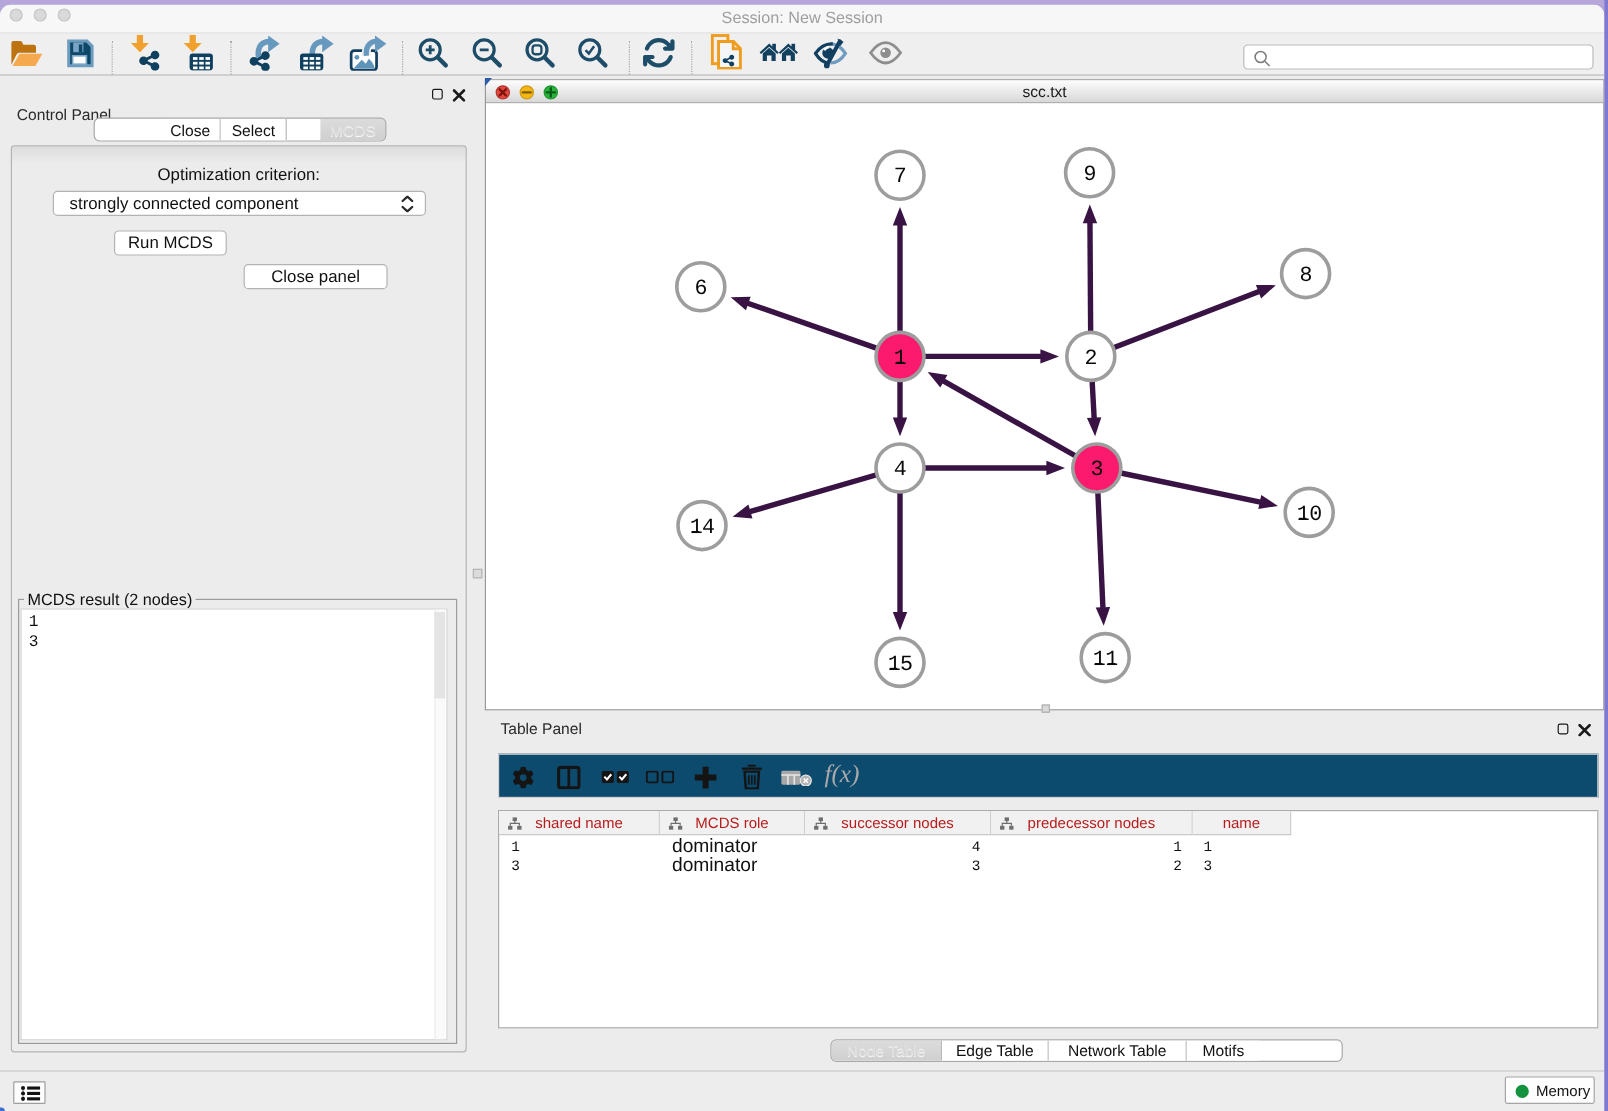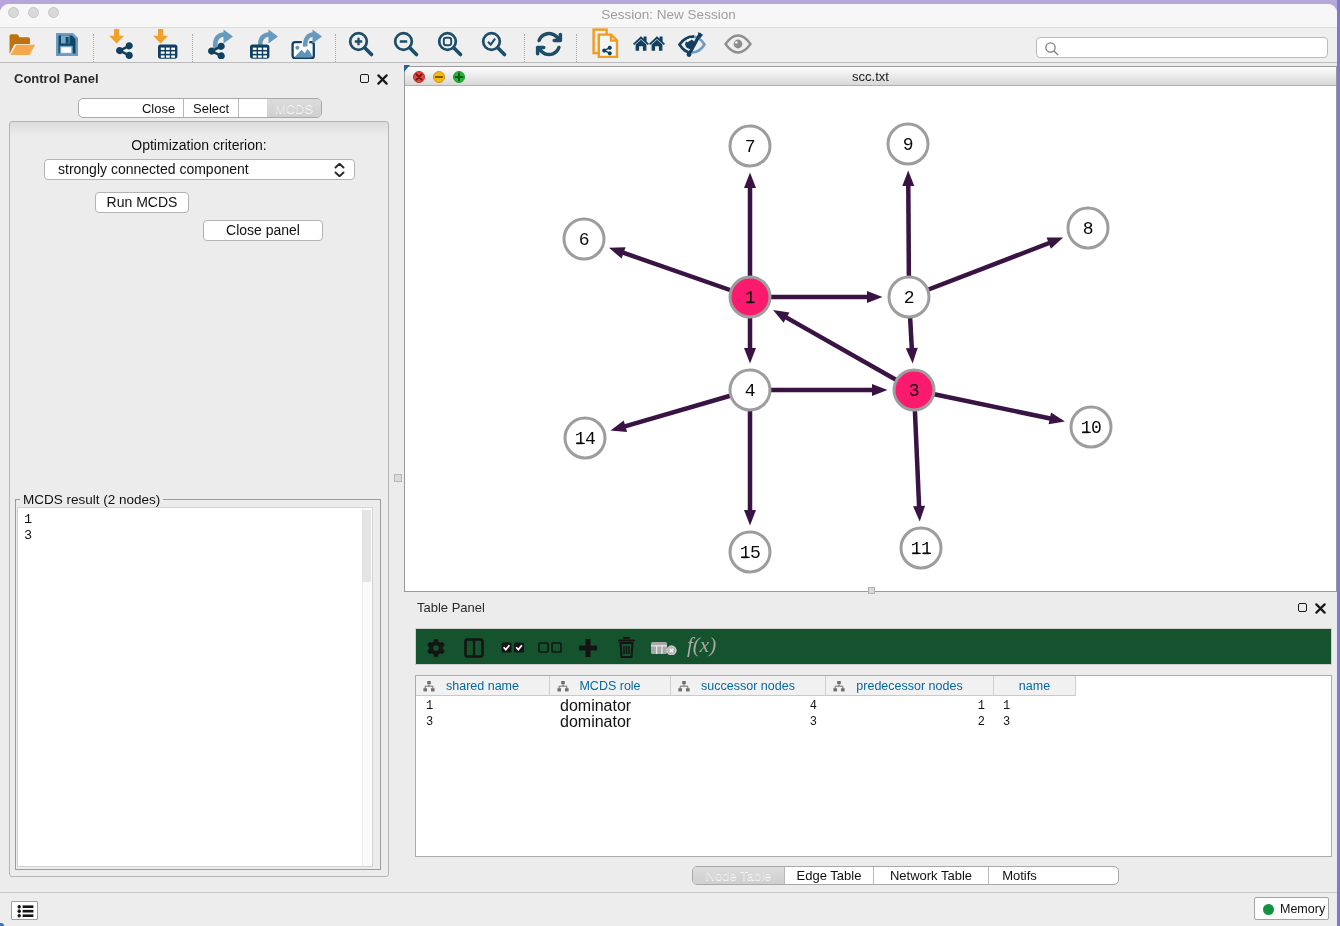--- a/index.html
+++ b/index.html
@@ -24,23 +24,23 @@
 .tabgroup .tab { font-size:13px; line-height:19px; text-align:center; color:#111; border-right:1px solid #b9b9b9; background:#fff; }
 .tabgroup .tab:last-child { border-right:none; }
 .tabgroup .sel { background:linear-gradient(#dcdcdc,#cfcfcf); color:#dadada; text-shadow:0 1px 0 rgba(255,255,255,0.85); }
 #cpanel-body { position:absolute; left:9px; top:117px; width:380px; height:756px; border:1px solid #b5b5b5; border-radius:3px; background:linear-gradient(#dcdcdc 0px, #ececec 14px); }
 .btn { position:absolute; background:#fff; border:1px solid #b3b3b3; border-radius:4px; font-size:14px; color:#111; text-align:center; line-height:19px; height:21px; }
 
 #nframe { position:absolute; left:404px; top:62px; width:933px; height:526px; border:1px solid #9a9a9a; background:#fff; }
 #ntitle { position:absolute; left:0; top:0; width:100%; height:19px; background:linear-gradient(#fdfdfd,#d8d8d8); border-bottom:1px solid #b0b0b0; }
 .wbtn { position:absolute; top:3.5px; width:12px; height:12px; border-radius:50%; }
 
-#tbltoolbar { position:absolute; left:415px; top:624px; width:917px; height:37px; background:#14532d; border:1px solid #cfcfcf; }
+#tbltoolbar { position:absolute; left:415px; top:624px; width:917px; height:37px; background:#0c4a6e; border:1px solid #cfcfcf; }
 #tblarea { position:absolute; left:415px; top:671px; width:917px; height:182px; background:#fff; border:1px solid #ababab; }
-.hcell { position:absolute; top:0; height:20px; background:#f1f1f1; border-right:1px solid #d0d0d0; border-bottom:1px solid #c9c9c9; font-size:12.5px; color:#0369a1; text-align:center; line-height:20px; }
+.hcell { position:absolute; top:0; height:20px; background:#f1f1f1; border-right:1px solid #d0d0d0; border-bottom:1px solid #c9c9c9; font-size:12.5px; color:#b91c1c; text-align:center; line-height:20px; }
 .tcell { position:absolute; font-size:16px; color:#111; line-height:16px; }
 .mono { font-family:"Liberation Mono", monospace; font-size:12px; }
 
 #statusbar { position:absolute; left:0; top:888px; width:1337px; height:34px; background:#ededed; border-top:1px solid #c8c8c8; }
 </style>
 </head>
 <body>
 <div id="win">
   <div id="titlebar">
     <div class="tl" style="left:8px;"></div>
@@ -177,21 +177,21 @@
     <div class="tsep" style="left:335px;"></div>
     <div class="tsep" style="left:524px;"></div>
     <div class="tsep" style="left:576px;"></div>
     <div id="search">
       <svg width="16" height="16" style="position:absolute;left:7px;top:2.5px;" viewBox="0 0 16 16">
           <circle cx="6.5" cy="6.5" r="4.6" fill="none" stroke="#7d7d7d" stroke-width="1.3"></circle>
           <line x1="10" y1="10" x2="14" y2="14" stroke="#7d7d7d" stroke-width="1.3"></line>
         </svg>
     </div>
   </div>
-  <div class="abs phead" style="left:14px;top:67px;font-weight:bold;">Control Panel</div>
+  <div class="abs phead" style="left:14px;top:84px;">Control Panel</div>
   <div class="floatbox" style="left:360px;top:70px;"></div>
   <svg class="abs" style="left:377px;top:70px;" width="11" height="11" viewBox="0 0 12 12">
       <path d="M1.5 1.5 L10.5 10.5 M10.5 1.5 L1.5 10.5" stroke="#1a1a1a" stroke-width="2.4" stroke-linecap="round"></path>
     </svg>
   <div class="tabgroup" style="left:78px;top:94px;width:244px;">
     <div class="tab" style="width:59px;margin-top:18px;">Network</div>
     <div class="tab" style="width:54px;">Close</div>
     <div class="tab" style="width:59px;">Select</div>
     <div class="tab sel" style="width:58px;border-right:none;margin-left:28px;">MCDS</div>
   </div>

